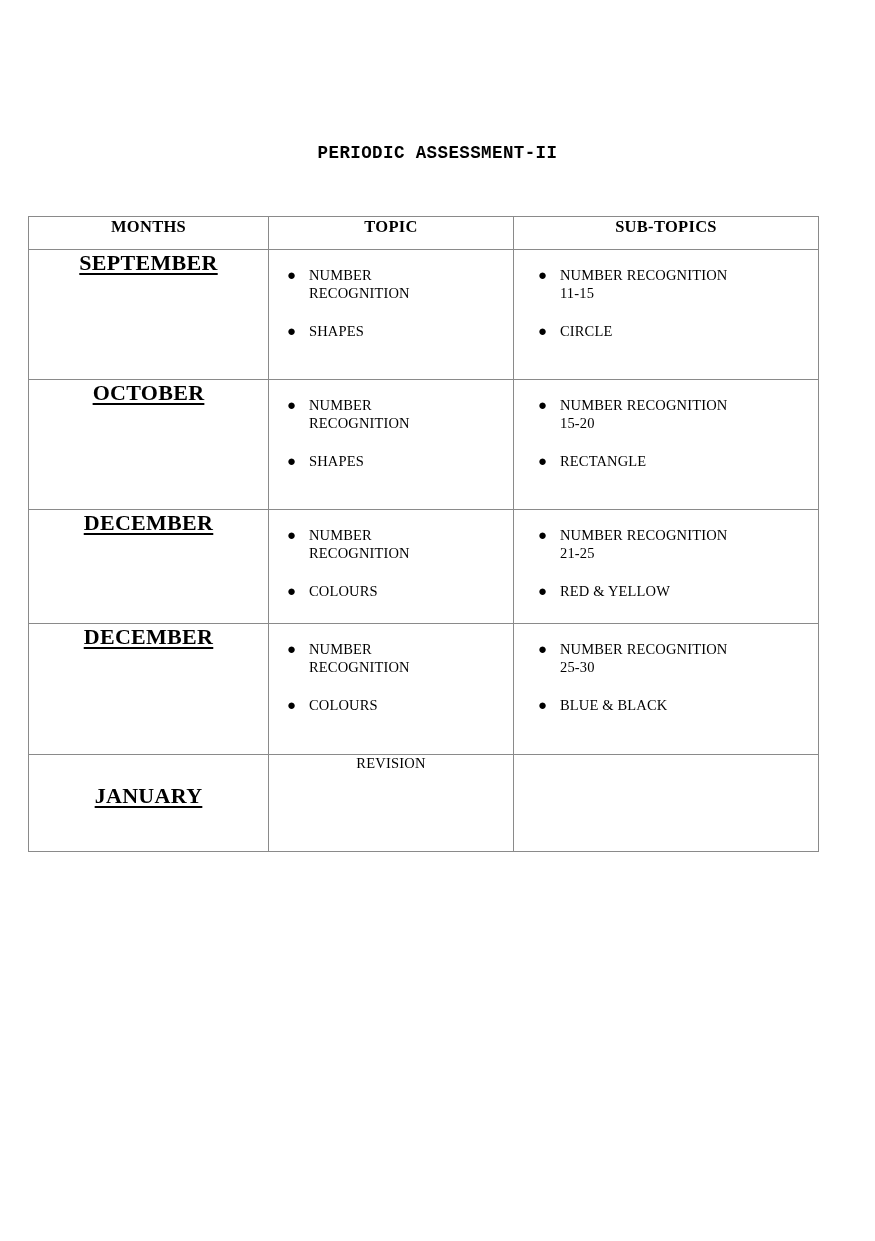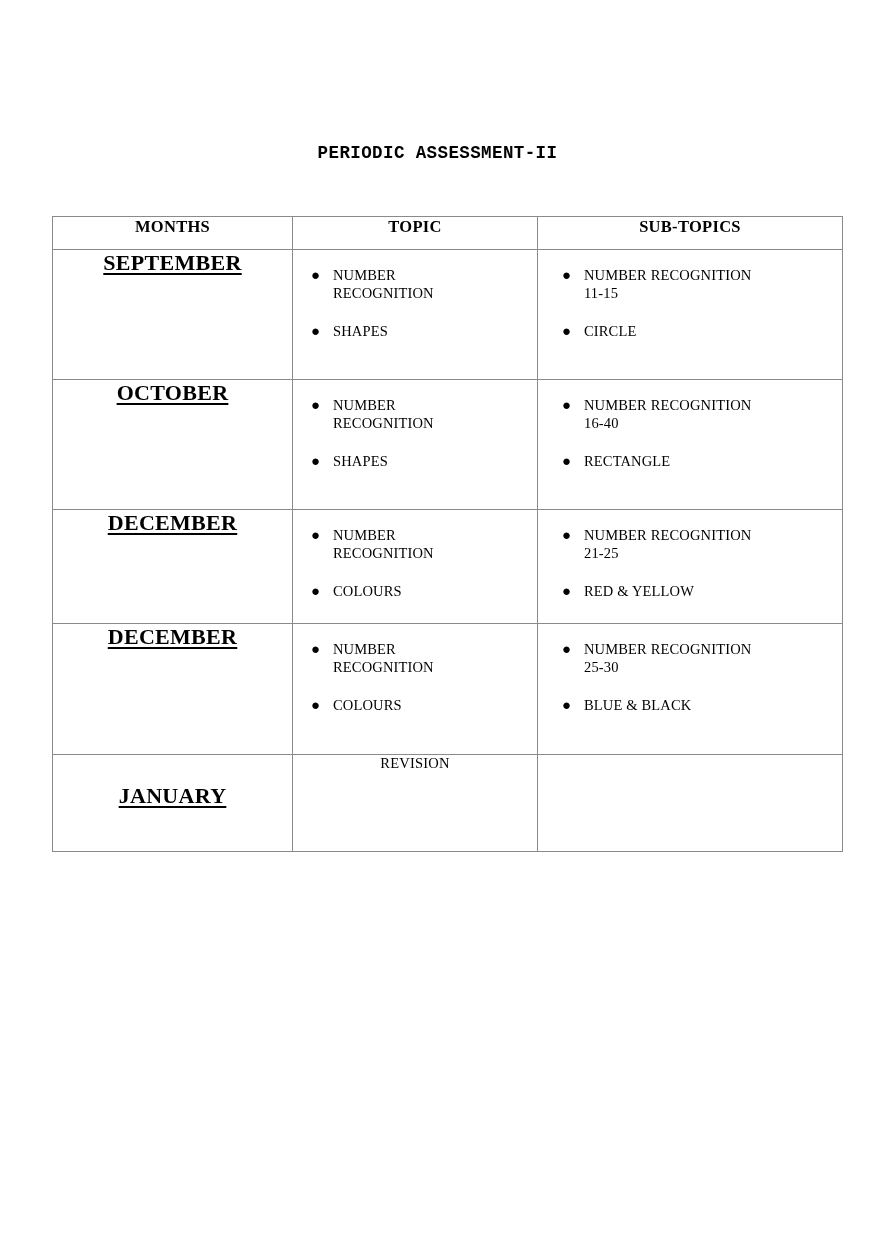--- a/index.html
+++ b/index.html
@@ -30,21 +30,21 @@
     width: 875px;
     text-align: center;
     font-size: 17.5px;
     font-weight: bold;
     letter-spacing: 0.4px;
     font-family: Liberation Mono, monospace;
   }
 
   table.syllabus {
     position: absolute;
-    left: 52px;
+    left: 28px;
     top: 216px;
     width: 790px;
     border-collapse: collapse;
     table-layout: fixed;
   }
 
   table.syllabus td,
   table.syllabus th {
     border: 1px solid #8a8a8a;
     vertical-align: top;
@@ -201,21 +201,21 @@
               <span class="dot">●</span>
               <span class="li-text">SHAPES</span>
             </li>
           </ul>
         </td>
         <td>
           <ul class="bullets sub">
             <li>
               <span class="dot">●</span>
               <span class="li-text">NUMBER RECOGNITION</span>
-              <span class="li-sub">16-40</span>
+              <span class="li-sub">15-20</span>
             </li>
             <li>
               <span class="dot">●</span>
               <span class="li-text">RECTANGLE</span>
             </li>
           </ul>
         </td>
       </tr>
 
       <tr class="r-nov">

